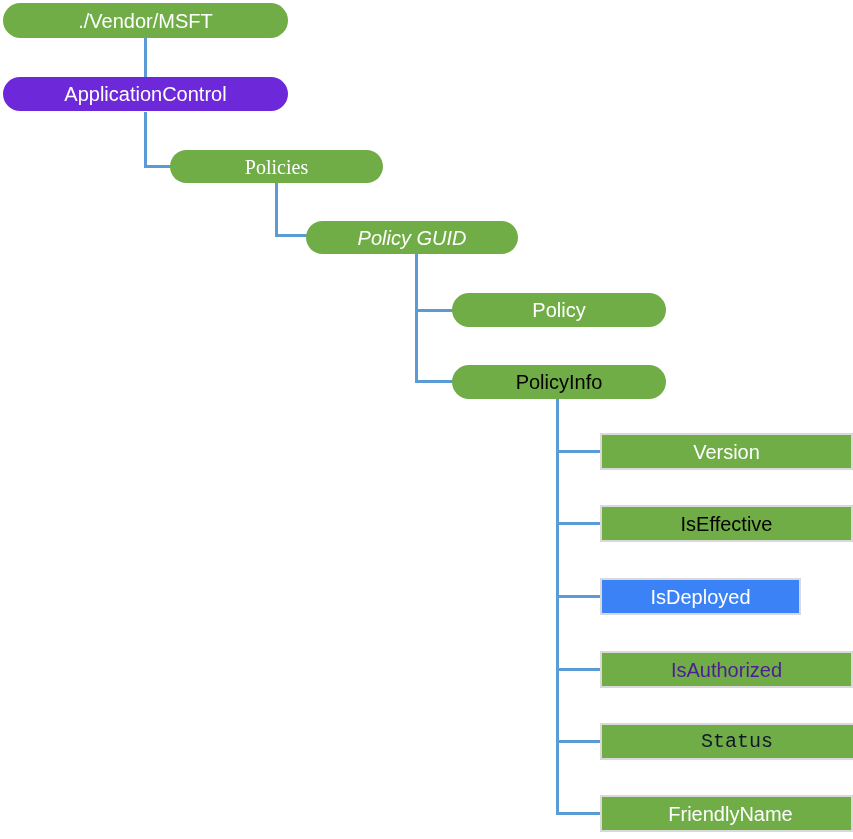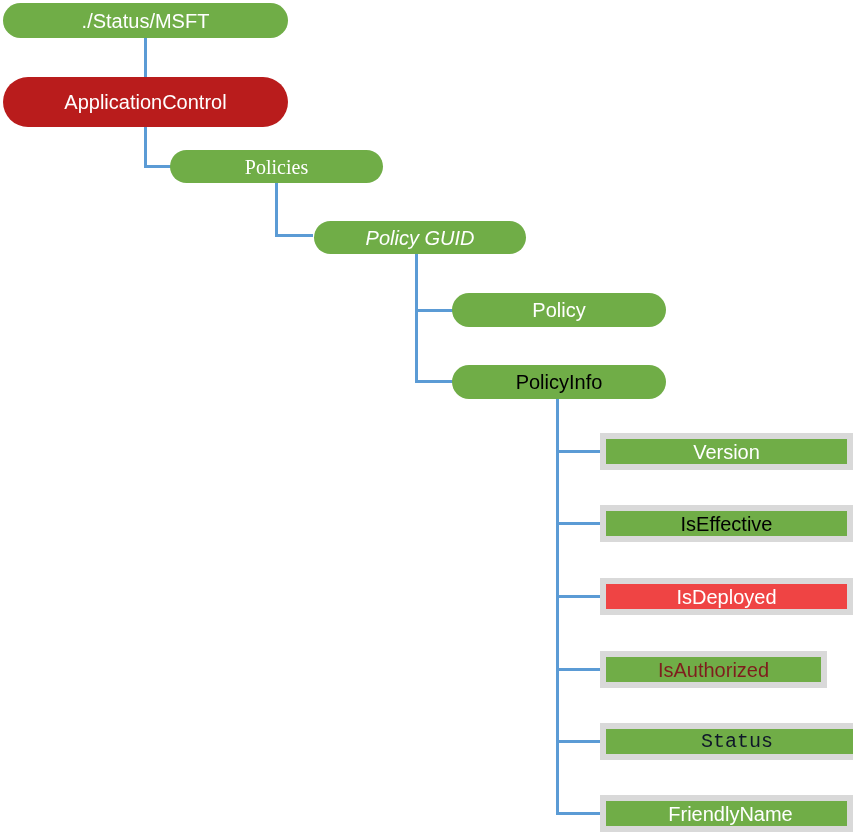--- a/index.html
+++ b/index.html
@@ -25,21 +25,21 @@
     background: #70AD47;
     font-size: 20px;
     line-height: 1;
     white-space: nowrap;
     z-index: 2;
   }
   .node.rounded {
     border-radius: 999px;
   }
   .node.leaf {
-    border: 6px solid #a16207;
+    border: 2px solid #a16207;
     border-radius: 0;
   }
   .node.italic {
     font-style: italic;
   }
   .conn {
     position: absolute;
     background: #5B9BD5;
     z-index: 1;
   }
@@ -62,47 +62,47 @@
       <div class="conn v" style="left: 556px; top: 399px; height: 416px;"></div>
       <div class="conn h" style="left: 556px; top: 450px; width: 46px;"></div>
       <div class="conn h" style="left: 556px; top: 522px; width: 46px;"></div>
       <div class="conn h" style="left: 556px; top: 595px; width: 46px;"></div>
       <div class="conn h" style="left: 556px; top: 668px; width: 46px;"></div>
       <div class="conn h" style="left: 556px; top: 740px; width: 46px;"></div>
       <div class="conn h" style="left: 556px; top: 812px; width: 46px;"></div>
     </div>
   <div id="node-layer">
       <div class="node rounded" style="left: 3px; top: 3px; width: 285px; height: 35px; background: rgb(112, 173, 71); color: rgb(255, 255, 255);">
-        <span>./Status/MSFT</span>
+        <span>./Vendor/MSFT</span>
       </div>
-      <div class="node rounded" style="left: 3px; top: 77px; width: 285px; height: 50px; background: #b91c1c; color: rgb(255, 255, 255); text-align: right;">
+      <div class="node rounded" style="left: 3px; top: 77px; width: 285px; height: 34px; background: #6d28d9; color: rgb(255, 255, 255); text-align: right;">
         <span>ApplicationControl</span>
       </div>
       <div class="node rounded" style="left: 170px; top: 150px; width: 213px; height: 33px; background: rgb(112, 173, 71); color: rgb(255, 255, 255); font-family: Liberation Serif, serif;">
         <span>Policies</span>
       </div>
-      <div class="node rounded italic" style="left: 314px; top: 221px; width: 212px; height: 33px; background: rgb(112, 173, 71); color: rgb(255, 255, 255);">
+      <div class="node rounded italic" style="left: 306px; top: 221px; width: 212px; height: 33px; background: rgb(112, 173, 71); color: rgb(255, 255, 255);">
         <span>Policy GUID</span>
       </div>
       <div class="node rounded" style="left: 452px; top: 293px; width: 214px; height: 34px; background: rgb(112, 173, 71); color: rgb(255, 255, 255); justify-content: center;">
         <span>Policy</span>
       </div>
       <div class="node rounded" style="left: 452px; top: 365px; width: 214px; height: 34px; background: rgb(112, 173, 71); color: #000000;">
         <span>PolicyInfo</span>
       </div>
       <div class="node leaf" style="left: 600px; top: 433px; width: 253px; height: 37px; background: rgb(112, 173, 71); color: rgb(255, 255, 255); border-color: rgb(217, 217, 217);">
         <span>Version</span>
       </div>
       <div class="node leaf" style="left: 600px; top: 505px; width: 253px; height: 37px; background: rgb(112, 173, 71); color: #000000; border-color: rgb(217, 217, 217);">
         <span>IsEffective</span>
       </div>
-      <div class="node leaf" style="left: 600px; top: 578px; width: 253px; height: 37px; background: #ef4444; color: rgb(255, 255, 255); border-color: rgb(217, 217, 217); text-align: center;">
+      <div class="node leaf" style="left: 600px; top: 578px; width: 201px; height: 37px; background: #3b82f6; color: rgb(255, 255, 255); border-color: rgb(217, 217, 217); text-align: center;">
         <span>IsDeployed</span>
       </div>
-      <div class="node leaf" style="left: 600px; top: 651px; width: 227px; height: 37px; background: rgb(112, 173, 71); color: #7f1d1d; border-color: rgb(217, 217, 217);">
+      <div class="node leaf" style="left: 600px; top: 651px; width: 253px; height: 37px; background: rgb(112, 173, 71); color: #4c1d95; border-color: rgb(217, 217, 217);">
         <span>IsAuthorized</span>
       </div>
       <div class="node leaf" style="left: 600px; top: 723px; width: 274px; height: 37px; background: rgb(112, 173, 71); color: #0f172a; border-color: rgb(217, 217, 217); font-family: Liberation Mono, monospace;">
         <span>Status</span>
       </div>
       <div class="node leaf" style="left: 600px; top: 795px; width: 253px; height: 37px; background: rgb(112, 173, 71); color: rgb(255, 255, 255); border-color: rgb(217, 217, 217); padding-left: 8px;">
         <span>FriendlyName</span>
       </div>
     </div>
 </div>

